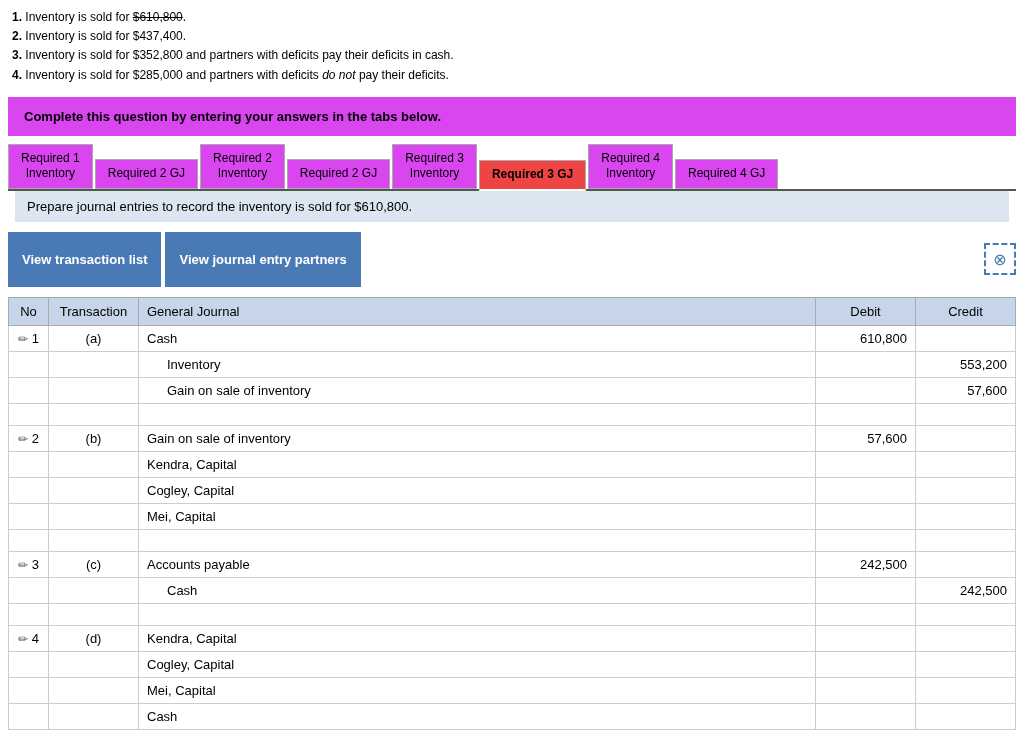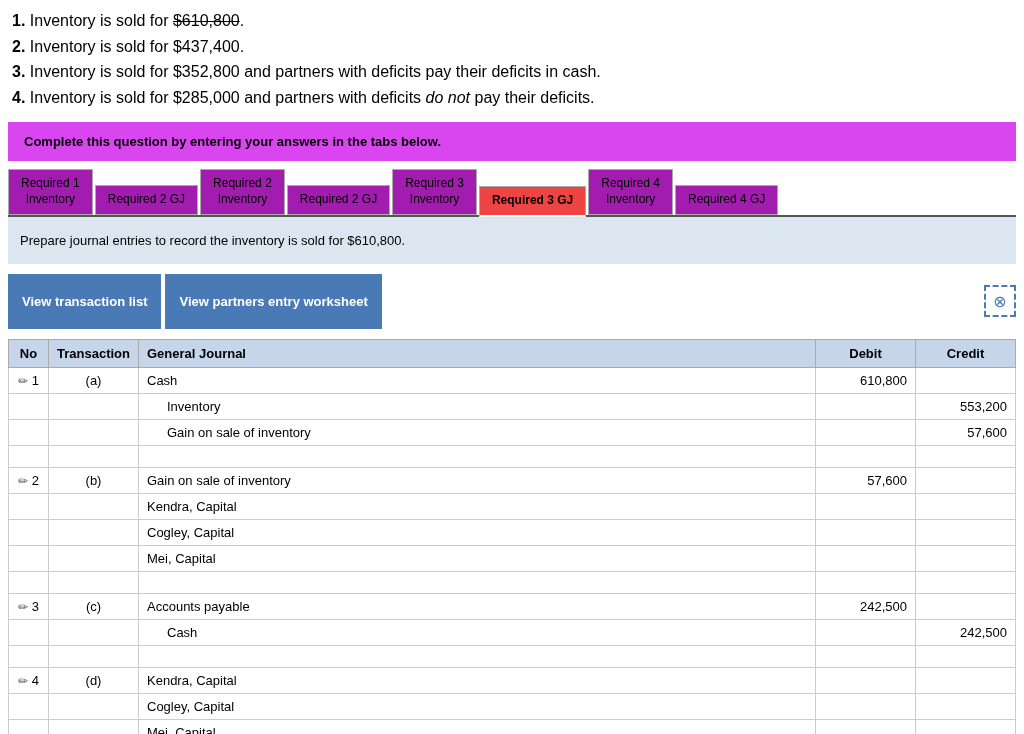--- a/index.html
+++ b/index.html
@@ -6,21 +6,21 @@
     body {
       font-family: Arial, sans-serif;
       font-size: 13px;
       background: #fff;
       color: #000;
       width: 1024px;
     }
 
     .top-text {
       padding: 8px 12px 12px 12px;
-      font-size: 16px;
+      font-size: 12px;
       line-height: 1.6;
     }
     .top-text span.strikethrough {
       text-decoration: line-through;
     }
 
     .instruction-box {
       background: #d946ef;
       padding: 12px 16px;
       margin: 0 8px 0 8px;
@@ -32,41 +32,41 @@
       display: flex;
       flex-wrap: wrap;
       border-bottom: 2px solid #555;
       margin: 8px 8px 0 8px;
       align-items: flex-end;
     }
 
     .tab {
       padding: 6px 12px;
       border: 1px solid #aaa;
-      background: #a21caf;
+      background: #d946ef;
       cursor: pointer;
       font-size: 12px;
       margin-right: 2px;
       min-width: 70px;
       text-align: center;
       line-height: 1.3;
       white-space: nowrap;
     }
 
     .tab.active {
       background: #ef4444;
       border-bottom: 2px solid #fff;
       font-weight: bold;
       margin-bottom: -2px;
     }
 
     .tab-content-label {
       background: #dce6f0;
-      padding: 16px 12px;
-      margin: 0 8px;
+      padding: 8px 12px;
+      margin: 0 15px;
       font-size: 13px;
     }
 
     .action-buttons {
       display: flex;
       align-items: center;
       margin: 10px 8px;
       gap: 4px;
     }
 
@@ -102,21 +102,21 @@
     }
 
     .journal-table thead tr {
       background: #c6d5ea;
     }
 
     .journal-table th {
       border: 1px solid #aaa;
       padding: 6px 8px;
       text-align: center;
-      font-weight: bold;
+      font-weight: normal;
     }
 
     .journal-table th.general-journal {
       text-align: left;
     }
 
     .journal-table td {
       border: 1px solid #ccc;
       padding: 4px 8px;
       height: 26px;
@@ -183,21 +183,21 @@
   <div class="tab">Required 4<br>Inventory</div>
   <div class="tab">Required 4 GJ</div>
 </div>
 
 <div class="tab-content-label">
   <span>Prepare journal entries to record the inventory is sold for $610,800.</span>
 </div>
 
 <div class="action-buttons">
   <button class="btn-blue">View transaction list</button>
-  <button class="btn-blue">View partners entry worksheet</button>
+  <button class="btn-blue">View journal entry partners</button>
   <div class="icon-button">
     <span>⊗</span>
   </div>
 </div>
 
 <table class="journal-table">
   <thead>
     <tr>
       <th>No</th>
       <th>Transaction</th>

